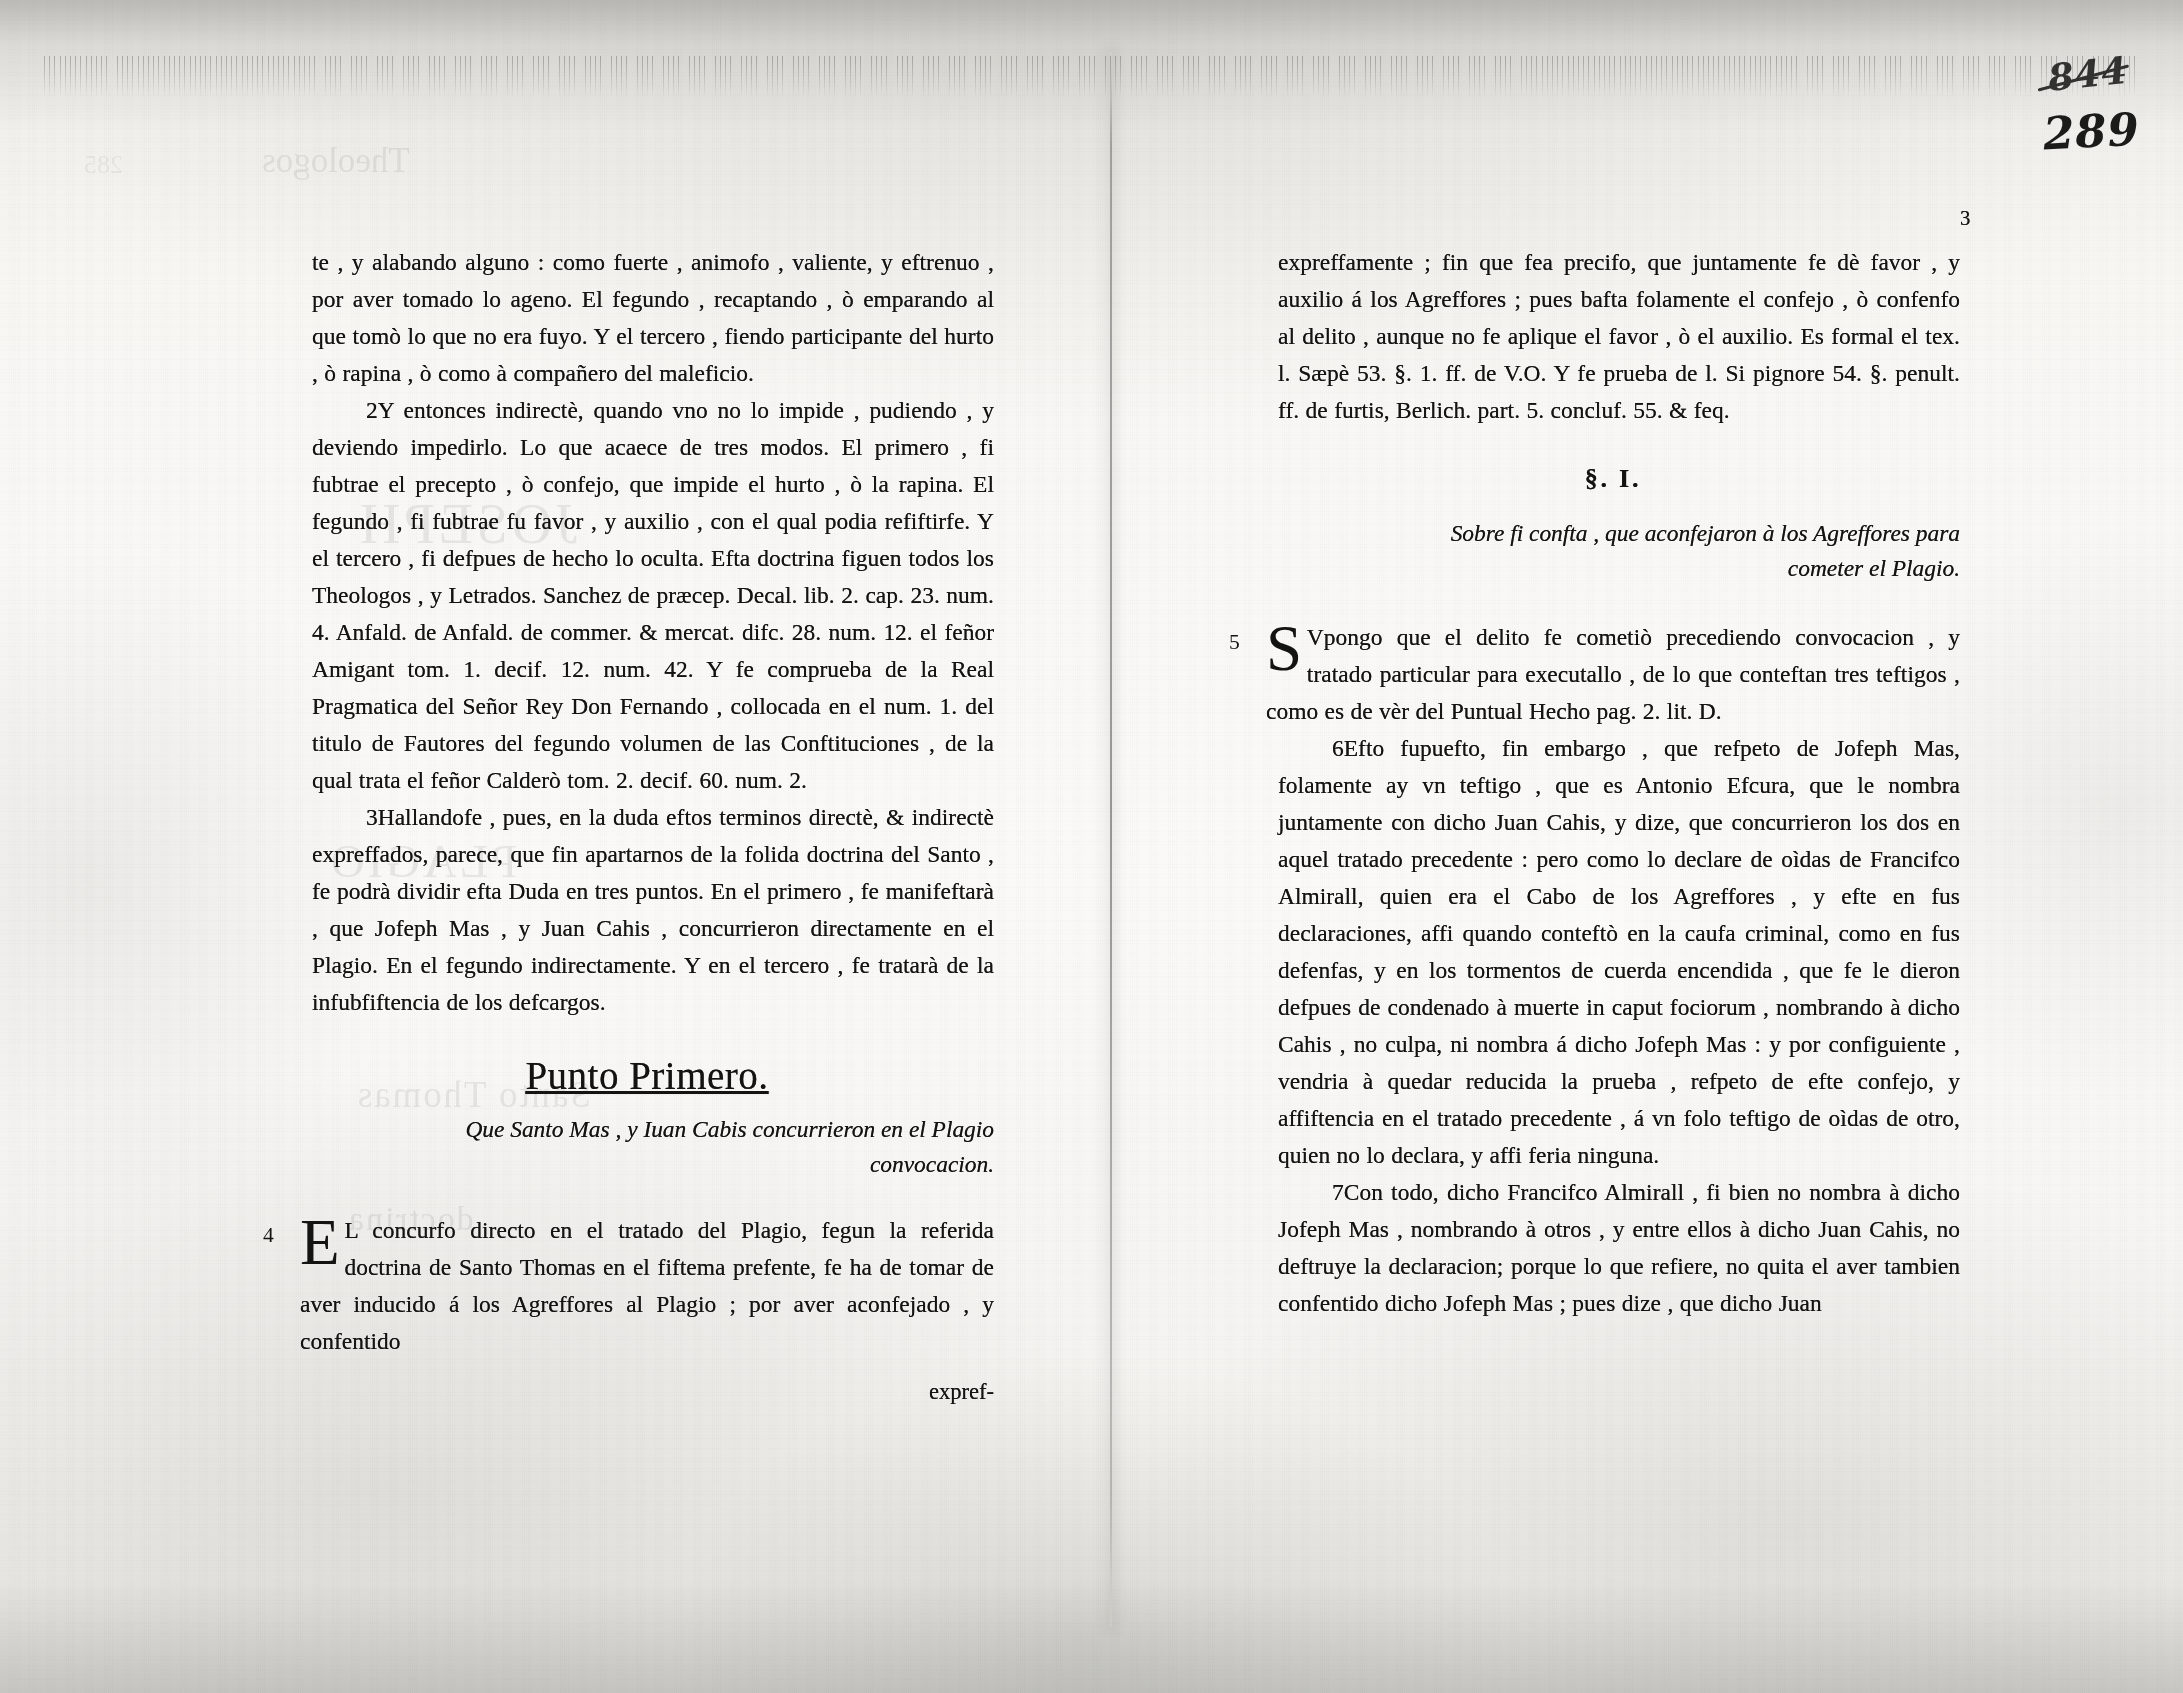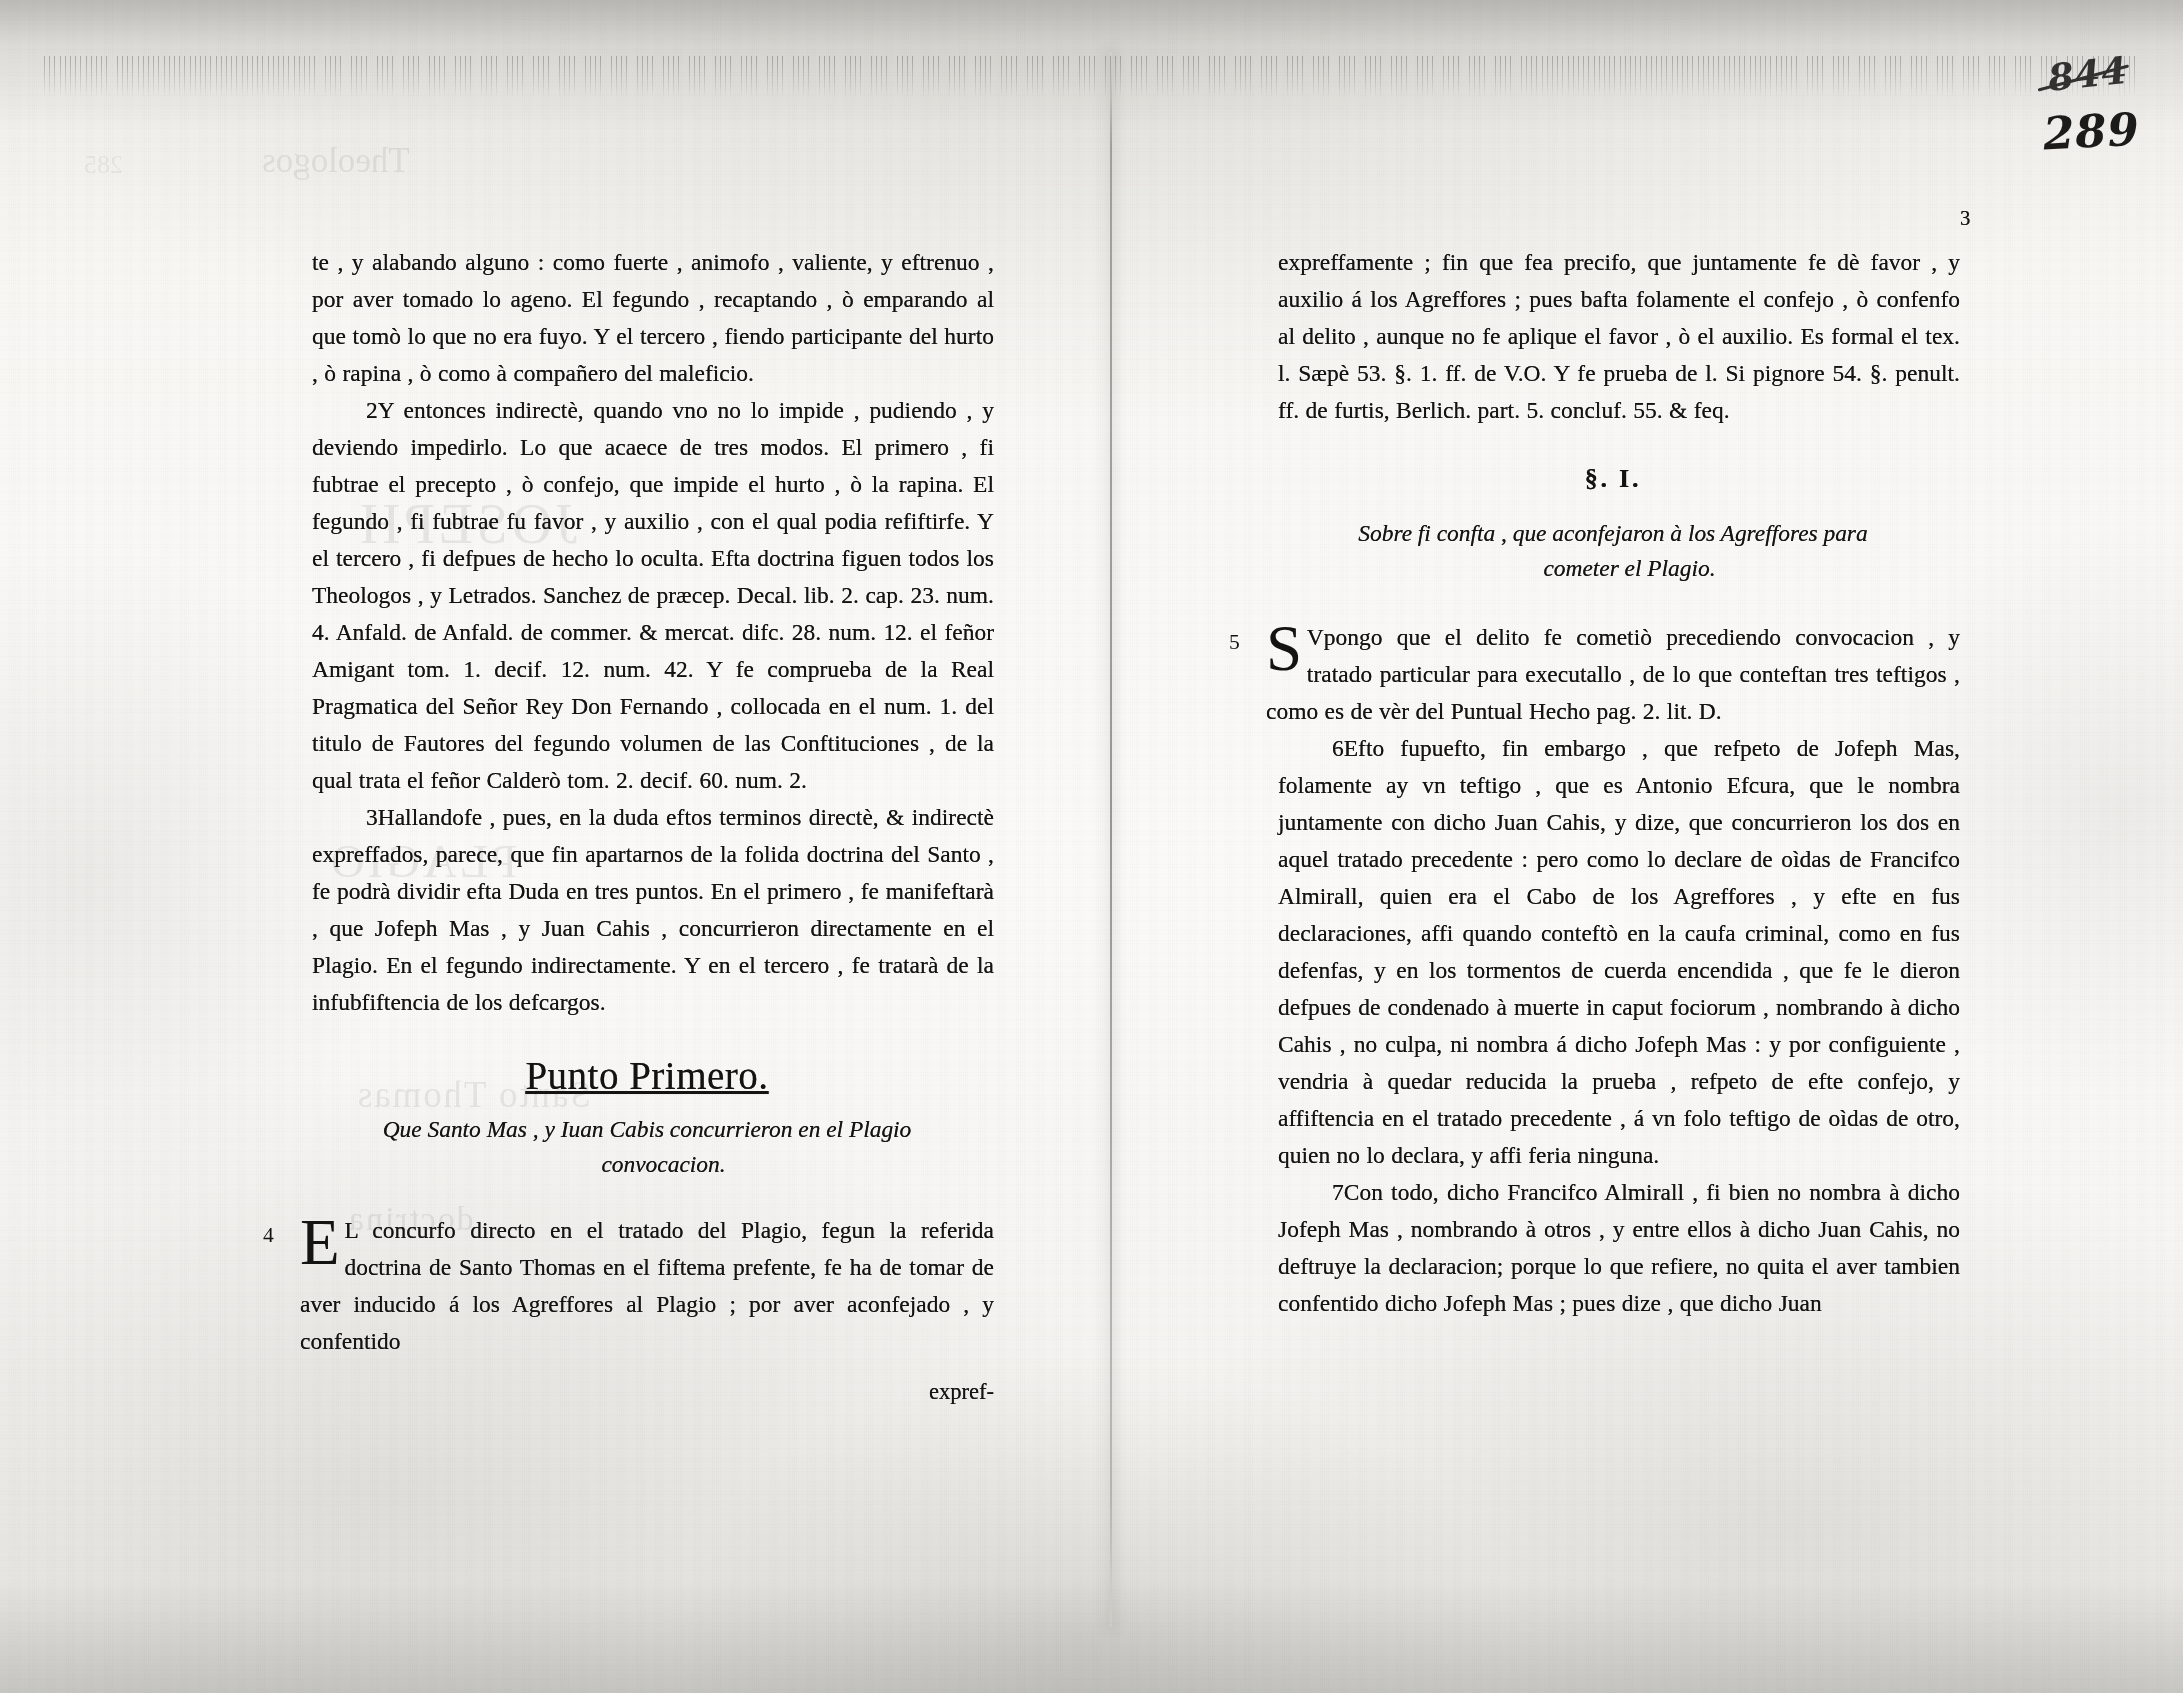--- a/index.html
+++ b/index.html
@@ -154,21 +154,21 @@
     margin: 34px 0 4.7px 0;
     letter-spacing: 0.5px;
     font-weight: normal;
     text-decoration: underline;
   }
   .subhd {
     font-style: italic;
     font-size: 23.4px;
     line-height: 35px;
     margin: 14px 0 0 0;
-    text-align: center;
+    text-align: right;
   }
   .subhd .ind2 { display: inline-block; width: 33px; }
 
   .sec {
     text-align: center;
     font-size: 26px;
     letter-spacing: 2.8px;
     margin: 35px 0 0 0;
     font-weight: bold;
   }

